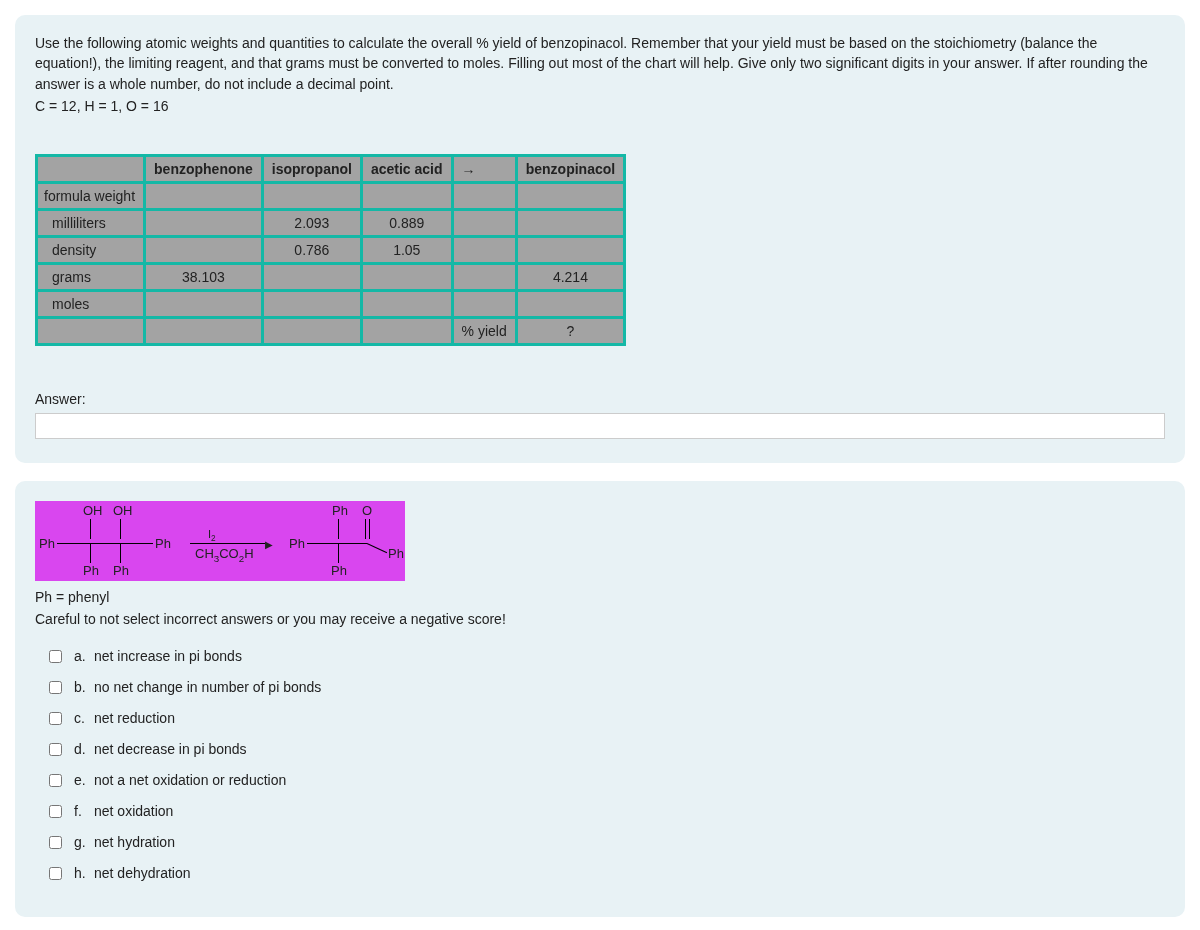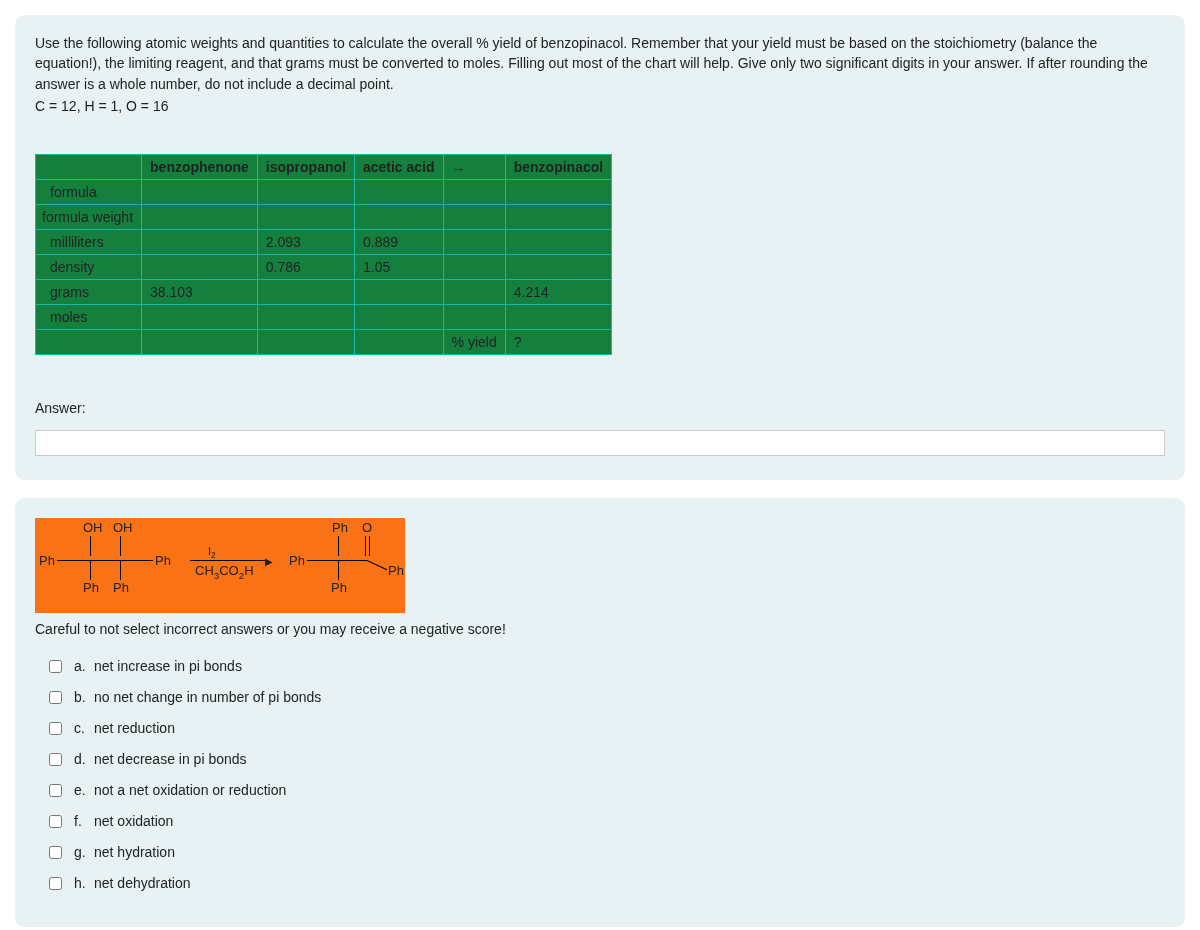--- a/index.html
+++ b/index.html
@@ -23,51 +23,51 @@
   }
   .atomic {
     margin-bottom: 40px;
   }
   table.chem {
     border-collapse: collapse;
     font-size: 14px;
     margin-bottom: 45px;
   }
   table.chem th, table.chem td {
-    border: 1px solid #14b8a6;
+    border: 3px solid #14b8a6;
     padding: 4px 8px;
-    background: #15803d;
+    background: #a3a3a3;
     min-width: 40px;
     text-align: left;
   }
   table.chem th {
     font-weight: bold;
   }
   table.chem td.rowlabel { padding-left: 14px; }
   table.chem td.rowlabel.top { padding-left: 6px; margin-left: 29px; }
-  table.chem td.val { text-align: left; }
+  table.chem td.val { text-align: center; }
   .answer-label {
-    margin-bottom: 14px;
+    margin-bottom: 6px;
   }
   .answer-input {
     width: 100%;
     height: 26px;
     border: 1px solid #ccc;
     background: #fff;
     font-size: 14px;
     padding: 2px 4px;
   }
   .q2-instruction {
     line-height: 1.5;
     margin-bottom: 4px;
   }
   .reaction-img {
-    background: #f97316;
+    background: #d946ef;
     width: 370px;
-    height: 95px;
+    height: 80px;
     position: relative;
     margin: 2px 0 8px 0;
     font-size: 13px;
   }
   .reaction-img div { position: absolute; }
   .reaction-img .line { background: #000; }
   .ph-caption { margin: 6px 0 4px 0; }
   .warning { margin: 6px 0 18px 0; }
   .options {
     margin-left: 10px;
@@ -99,28 +99,20 @@
 
   <table class="chem">
     <tbody>
         <tr>
       <th></th>
       <th>benzophenone</th>
       <th>isopropanol</th>
       <th>acetic acid</th>
       <th class="val">→</th>
       <th>benzopinacol</th>
-    </tr>
-    <tr>
-      <td class="rowlabel">formula</td>
-      <td></td>
-          <td></td>
-          <td></td>
-          <td></td>
-          <td></td>
     </tr>
     <tr>
       <td class="rowlabel top">formula weight</td>
       <td></td>
           <td></td>
           <td></td>
           <td></td>
           <td></td>
     </tr>
     <tr>
@@ -200,20 +192,21 @@
     <div class="line" style="left:334px; top:18px; width:1px; height:20px;"></div>
     <div style="left:254px; top:35px;">Ph</div>
     <div class="line" style="left:272px; top:42px; width:31px; height:1px;"></div>
     <div class="line" style="left:303px; top:42px; width:29px; height:1px;"></div>
     <div class="line" style="left:332px; top:42px; width:22px; height:1px; transform:rotate(25deg); transform-origin:left center;"></div>
     <div style="left:353px; top:45px;">Ph</div>
     <div class="line" style="left:303px; top:42px; width:1px; height:20px;"></div>
     <div style="left:296px; top:62px;">Ph</div>
   </div>
 
+  <div class="ph-caption">Ph = phenyl</div>
   <div class="warning">Careful to not select incorrect answers or you may receive a negative score!</div>
 
   <div class="options">
     <div class="option-row">
       <input type="checkbox" style="">
       <span class="letter">a.</span>
       <span>net increase in pi bonds</span>
     </div>
     <div class="option-row">
       <input type="checkbox" style="">

